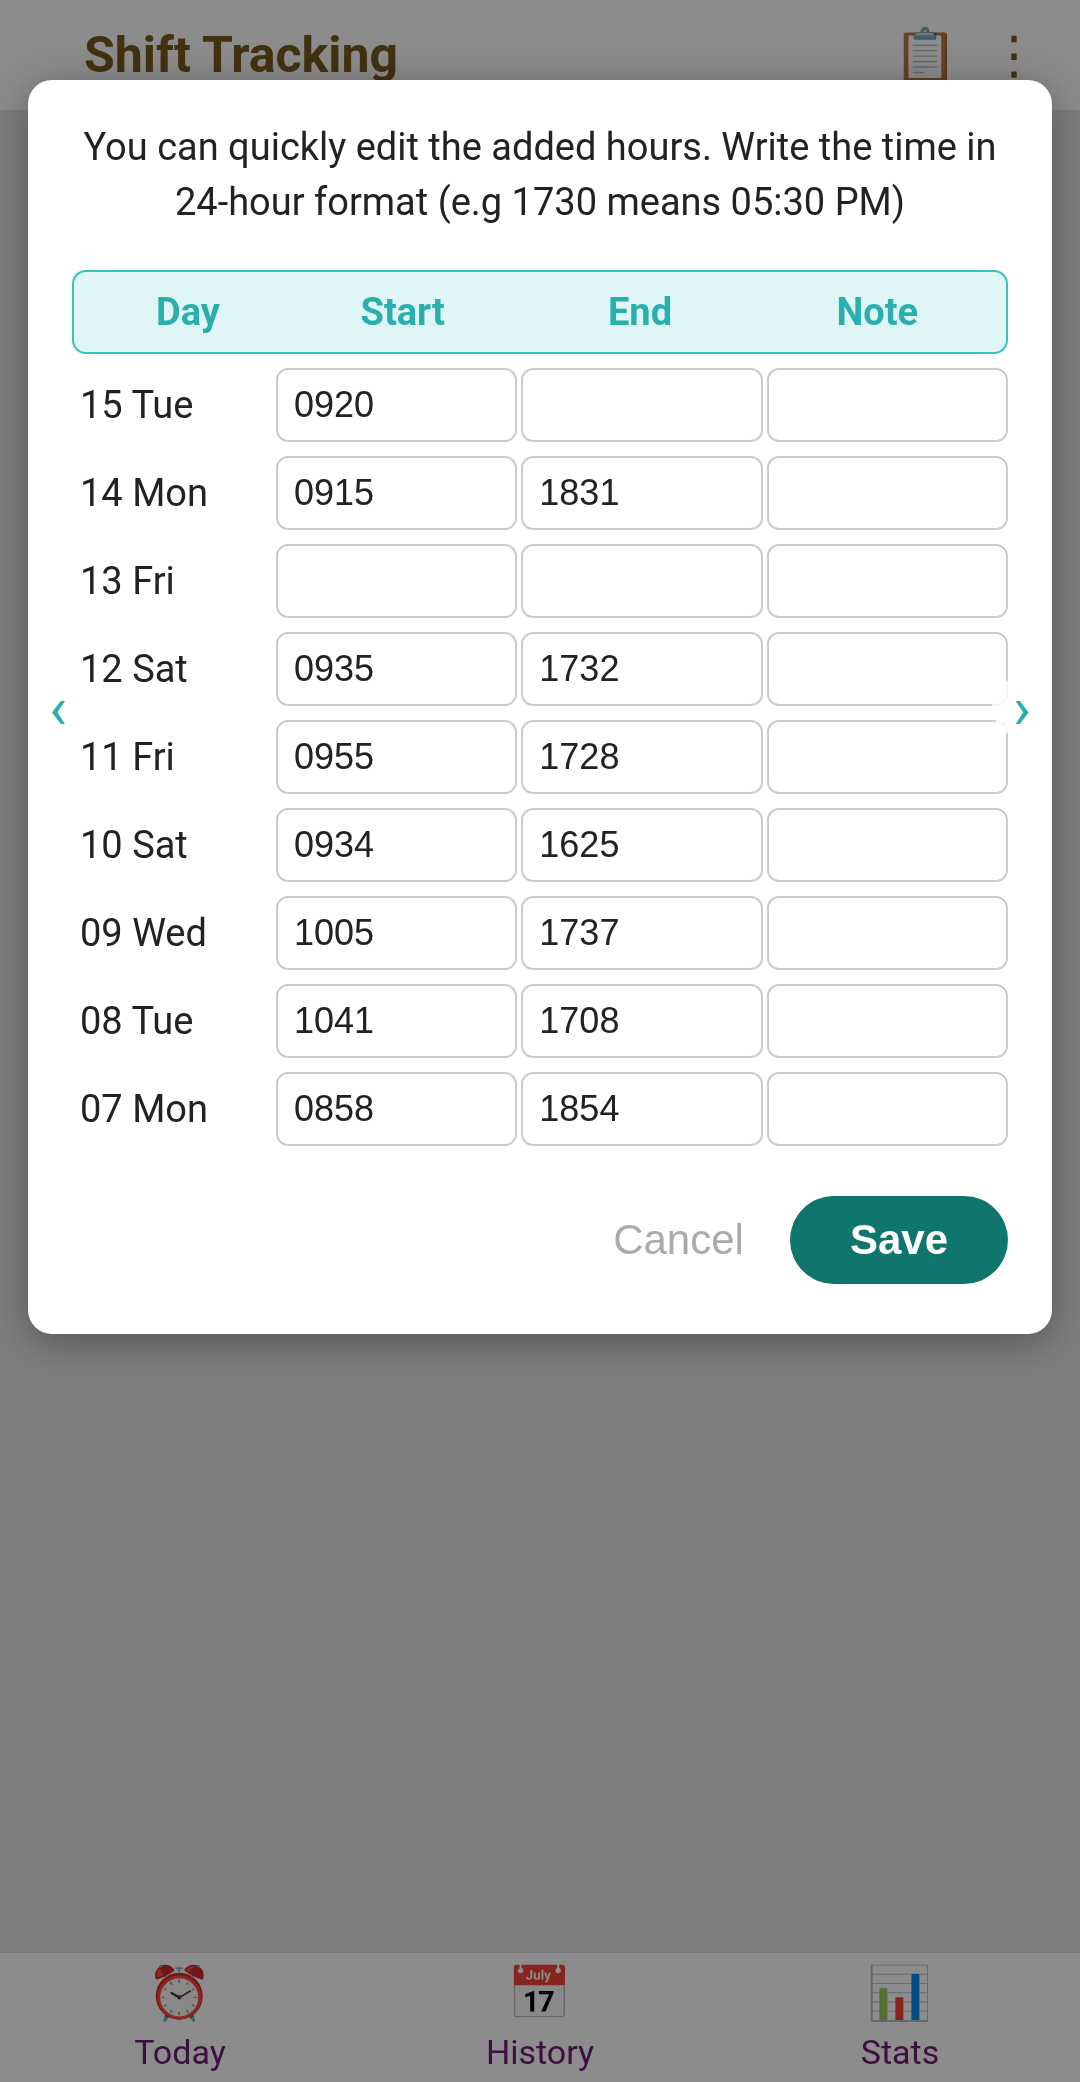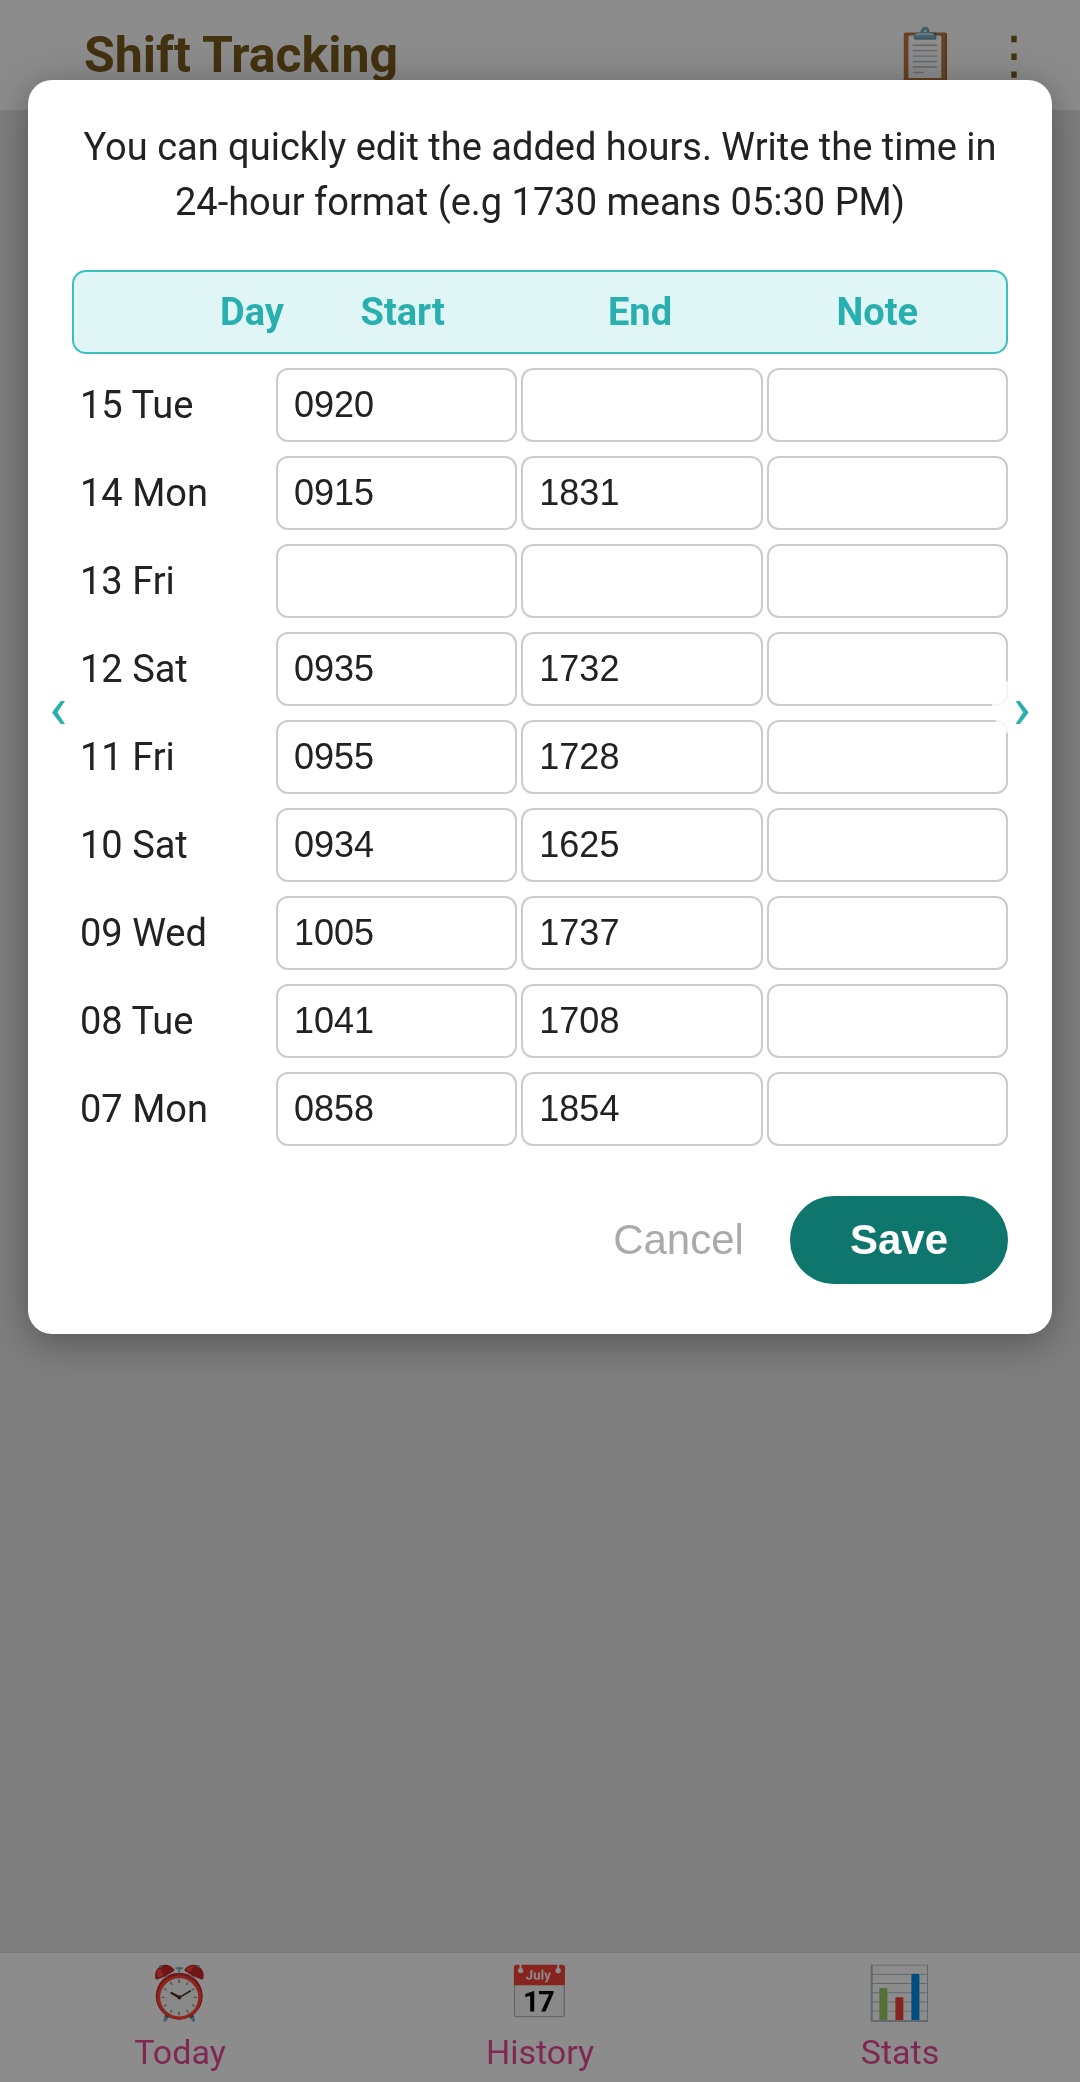--- a/index.html
+++ b/index.html
@@ -79,21 +79,21 @@
       flex: 1;
     }
 
     .nav-icon {
       font-size: 52px;
       color: #555;
     }
 
     .nav-label {
       font-size: 34px;
-      color: #ec4899;
+      color: #701a75;
     }
 
     
     .overlay {
       position: absolute;
       inset: 0;
       background: rgba(0,0,0,0.45);
       z-index: 10;
     }
 
@@ -130,21 +130,21 @@
     }
 
     .table-header-cell {
       font-size: 38px;
       font-weight: 700;
       color: #2aafaf;
       text-align: center;
     }
 
     .table-header-cell:first-child {
-      text-align: right;
+      text-align: center;
       padding-left: 8px;
     }
 
     
     .table-rows {
       display: flex;
       flex-direction: column;
       gap: 14px;
     }
 

